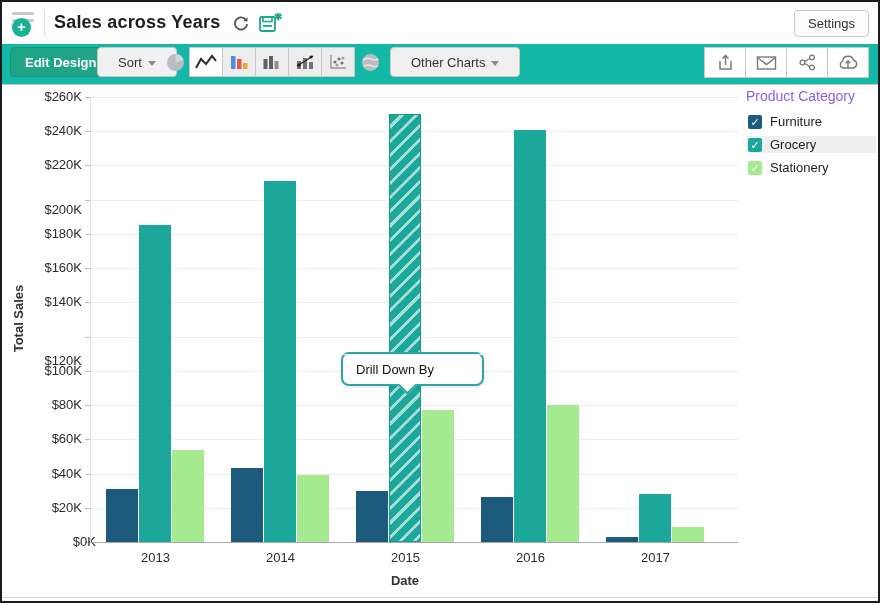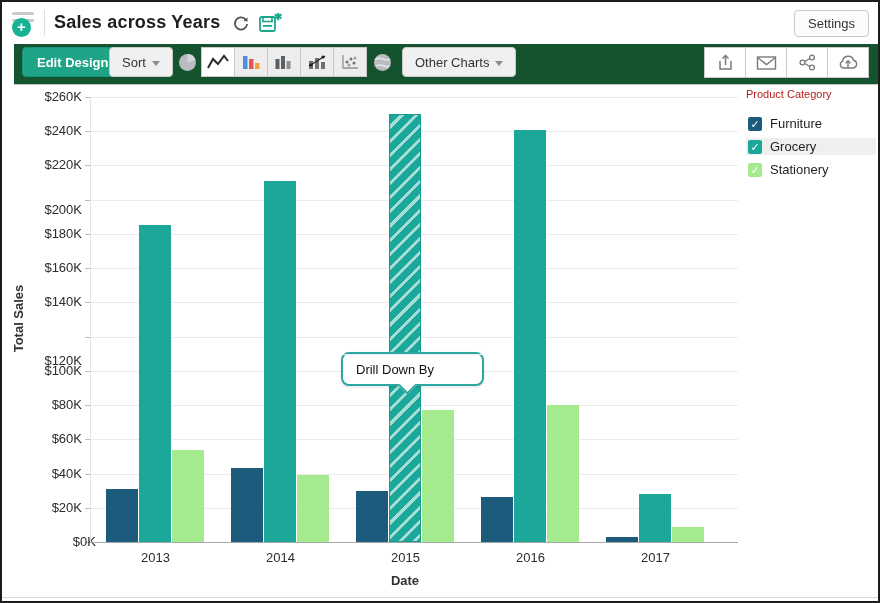--- a/index.html
+++ b/index.html
@@ -16,23 +16,23 @@
   .nav-toggle .b3 { top:17px; width:12px; }
   .nav-plus { position:absolute; left:2px; top:9px; width:19px; height:19px; border-radius:50%; background:#17b294; color:#fff; font-size:15px; line-height:18px; text-align:center; font-weight:bold; }
   .header-divider { position:absolute; left:42px; top:8px; width:1px; height:26px; background:#ddd; }
   .page-title { position:absolute; left:52px; top:10px; font-size:18px; font-weight:bold; color:#1e1e1e; letter-spacing:.2px; }
   .icon-btn { position:absolute; top:10px; width:24px; height:24px; cursor:pointer; display:flex; align-items:center; justify-content:center; }
   .refresh-btn { left:227px; }
   .save-btn { left:256px; }
   .settings-btn { position:absolute; right:9px; top:8px; height:27px; padding:0 13px; background:#fcfcfc; border:1px solid #c9c9c9; border-radius:4px; font-size:13px; color:#333; cursor:pointer; }
 
   
-  .toolbar { position:relative; height:41px; background:#14532d; border-bottom:1px solid #c4c4c4;margin-left:12px; }
+  .toolbar { position:relative; height:41px; background:#14b8a6; border-bottom:1px solid #c4c4c4; }
   .btn-green { position:absolute; left:8px; top:3px; height:30px; padding:0 14px; background:#1fa487; border:1px solid #17937a; border-radius:4px; color:#fff; font-size:13px; font-weight:bold; cursor:pointer; }
-  .btn-grey { position:absolute; top:3px; height:30px; padding:0 12px; background:#f0f0f0; border:1px solid #c9c9c9; border-radius:4px; font-size:13px; color:#333; cursor:pointer; }
+  .btn-grey { position:absolute; top:3px; height:30px; padding:0 20px; background:#f0f0f0; border:1px solid #c9c9c9; border-radius:4px; font-size:13px; color:#333; cursor:pointer; }
   .sort-btn { left:95px; }
   .other-charts-btn { left:388px; }
   .underlying-data-btn { left:480px; background:#f7f7f7; }
   .caret { display:inline-block; margin-left:6px; width:0; height:0; border-left:4px solid transparent; border-right:4px solid transparent; border-top:5px solid #8a8a8a; vertical-align:middle; }
   .charttype-group { position:absolute; left:158px; top:3px; height:30px; display:flex; align-items:center; }
   .ct-cell { width:34px; height:30px; border:1px solid #c9c9c9; background:#ededed; margin-left:-1px; display:flex; align-items:center; justify-content:center; cursor:pointer; }
   .ct-cell.active { background:#fff; }
   .ct-plain { width:30px; height:30px; display:flex; align-items:center; justify-content:center; cursor:default; }
   .right-icons { position:absolute; right:9px; top:3px; display:flex; }
   .ri-cell { width:42px; height:31px; border:1px solid #c9c9c9; background:#fff; margin-left:-1px; display:flex; align-items:center; justify-content:center; cursor:pointer; }
@@ -45,21 +45,21 @@
   .ytick-dash { position:absolute; width:5px; height:1px; background:#bdbdbd; }
   .ytick { position:absolute; width:62px; text-align:right; font-size:13px; color:#2b2b2b; }
   .xlabel { position:absolute; width:80px; text-align:center; font-size:13px; color:#2b2b2b; }
   .bar { position:absolute; cursor:pointer; }
   .bar--selected { border:1px solid #179a8e; }
   .axis-title-y { position:absolute; left:-29px; top:226px; width:90px; text-align:center; font-size:13px; font-weight:bold; color:#333; transform:rotate(-90deg); }
   .axis-title-x { position:absolute; left:363px; top:488px; width:80px; text-align:center; font-size:13px; font-weight:bold; color:#333; }
 
   
   .legend { position:absolute; left:744px; top:3px; width:130px; }
-  .legend-title { font-size:11px; color:#b91c1c; margin-bottom:15px; }
+  .legend-title { font-size:14px; color:#8b5cf6; margin-bottom:9px; }
   .legend-item { display:flex; align-items:center; height:17px; margin-bottom:6px; padding:1px 4px 1px 2px; cursor:pointer; }
   .legend-item.hl { background:#efefef; }
   .legend-swatch { width:14px; height:14px; border-radius:2px; margin-right:8px; color:#fff; font-size:11px; line-height:14px; text-align:center; flex:0 0 14px; }
   .legend-label { font-size:13px; color:#1e1e1e; }
 
   
   .ctx-menu { position:absolute; left:339px; top:267px; width:143px; background:#fff; border:2px solid #2ba6a0; border-radius:8px; box-shadow:0 1px 3px rgba(0,0,0,.12); z-index:6; }
   .ctx-item { font-size:13px; color:#111; padding:7px 0 7px 13px; cursor:pointer; white-space:nowrap; }
   .ctx-sep { height:1px; background:#ececec; margin:0; }
   .ctx-pointer { position:absolute; left:58px; bottom:-8px; width:13px; height:13px; background:#fff; border-right:2px solid #2ba6a0; border-bottom:2px solid #2ba6a0; transform:rotate(45deg); }

